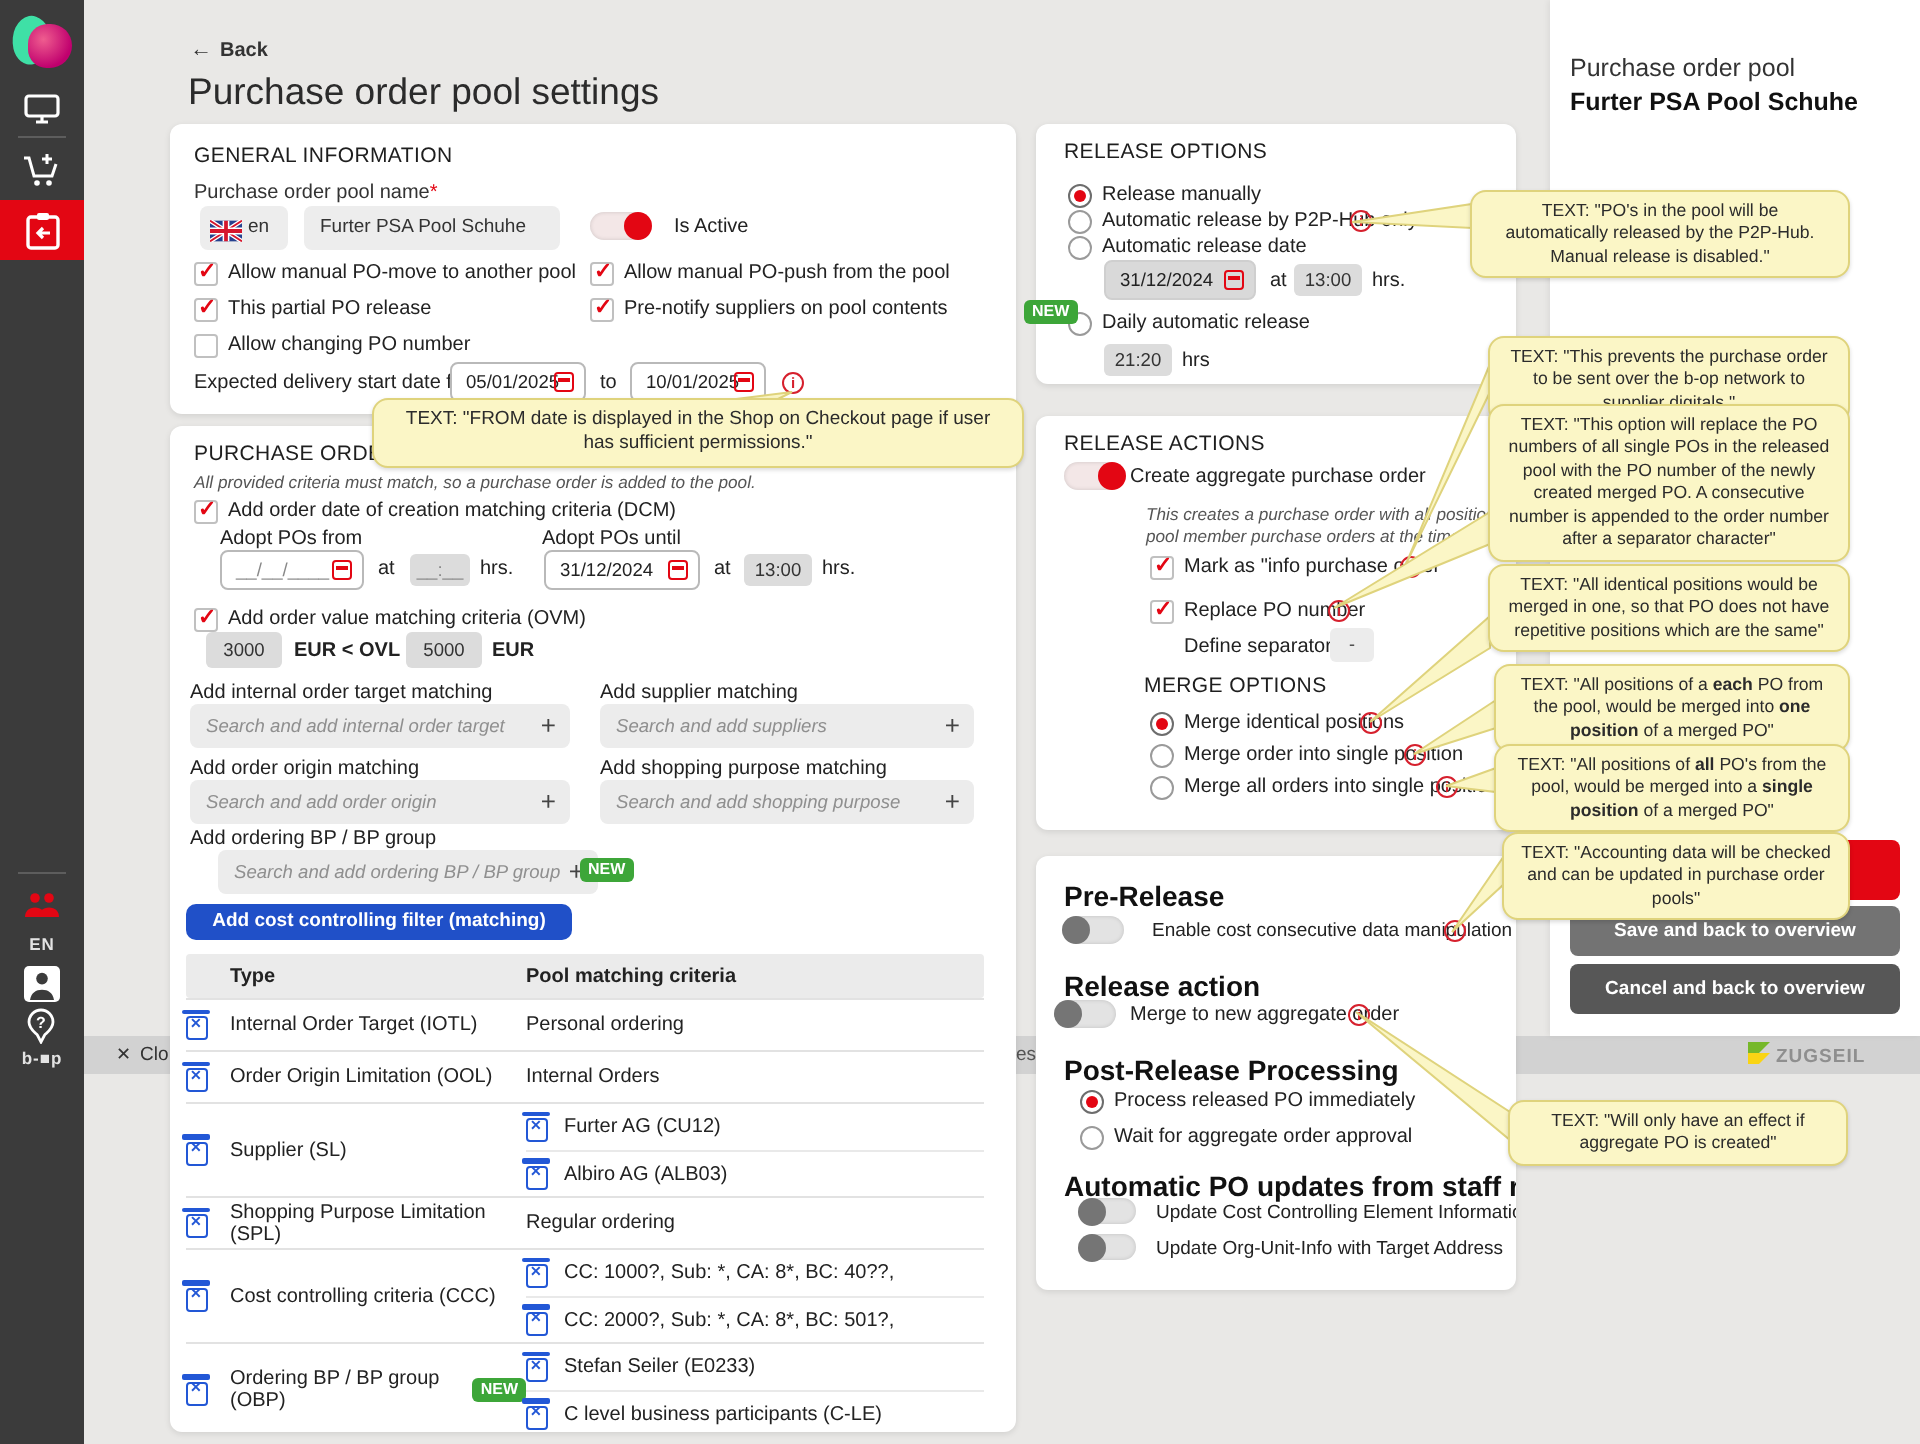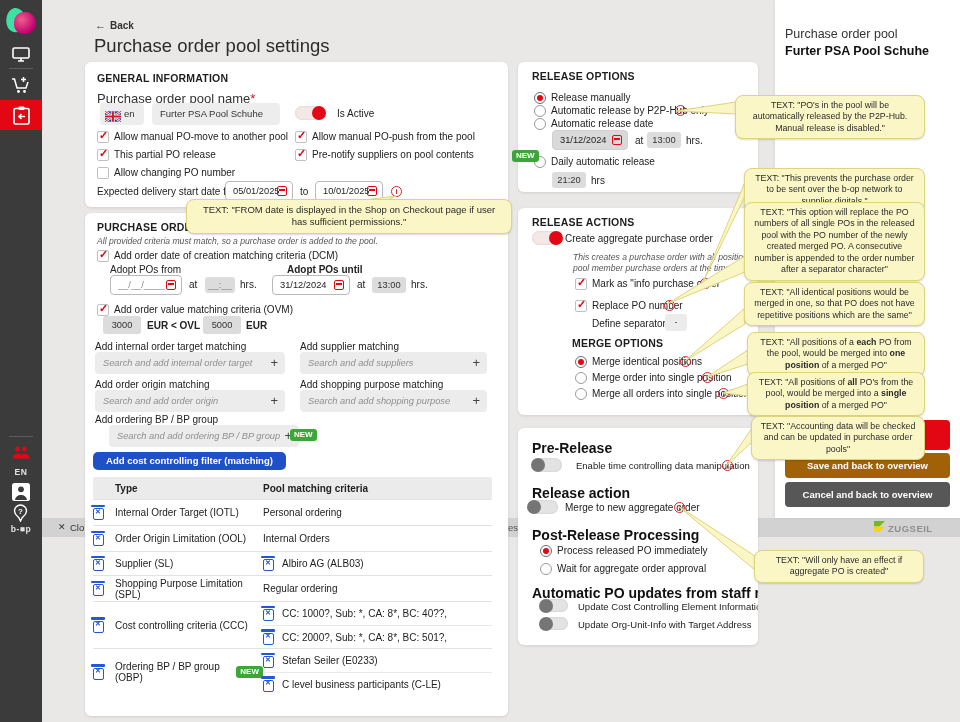--- a/index.html
+++ b/index.html
@@ -9,24 +9,24 @@
 
 .sb{position:absolute;left:0;top:0;width:42px;height:722px;background:#3b3b3b;z-index:4}
 .sb .sdiv{left:9px;width:24px;height:1px;background:#5d5d5d}
 .sb .active{left:0;width:42px;height:30px;background:#e30613;display:flex;align-items:center;justify-content:center}
 .sb .sbtxt{width:42px;text-align:center;color:#e3e3e3;font-size:8.5px;font-weight:bold;letter-spacing:.5px}
 
 .card{position:absolute;background:#fff;border-radius:6px;box-shadow:0 1px 3px rgba(0,0,0,.10);z-index:2;overflow:hidden}
 .rpanel{position:absolute;left:775px;top:0;width:185px;height:518px;background:#fff;z-index:2;box-shadow:-1px 0 3px rgba(0,0,0,.06)}
 .bar{position:absolute;left:42px;top:518px;width:918px;height:19px;background:#d2d2d2;z-index:1}
 
-.st{font-size:10.5px;font-weight:bold;color:#1e1e1e;letter-spacing:.2px;white-space:nowrap}
+.st{font-size:10.5px;font-weight:normal;color:#1e1e1e;letter-spacing:.2px;white-space:nowrap}
 .bh{font-size:14px;font-weight:bold;color:#111;white-space:nowrap}
 .lb{font-size:10px;color:#222;white-space:nowrap}
-.lbs{font-size:13px;color:#333;white-space:nowrap}
+.lbs{font-size:10px;color:#333;white-space:nowrap}
 .it{font-size:8.6px;font-style:italic;color:#555;white-space:nowrap}
 .bld{font-weight:bold}
 
 .cb{width:12px;height:12px;background:#fff;border:1px solid #c0c0c0;border-radius:2px}
 .cb.on::after{content:"✓";position:absolute;left:1px;top:-3px;font-size:11px;font-weight:bold;color:#e30613}
 .rd{width:12px;height:12px;border:1px solid #9a9a9a;border-radius:50%;background:#fff}
 .rd.on{border-color:#6d6d6d}
 .rd.on::after{content:"";position:absolute;left:2px;top:2px;width:6px;height:6px;border-radius:50%;background:#e30613}
 .tg{width:30px;height:14px;border-radius:8px}
 .tg::after{content:"";position:absolute;width:14px;height:14px;border-radius:50%;top:0}
@@ -177,21 +177,21 @@
     <div class="a dbx" style="left:230px;top:119px;width:68px"><span>10/01/2025</span><span class="cal"></span></div>
     <span class="a inf" style="left:306px;top:124px"></span>
   </div>
 
   <div class="card" style="left:85px;top:213px;width:423px;height:503px">
     <span class="a st" style="left:12px;top:8px">PURCHASE ORDER MATCHING CRITERIA</span>
     <span class="a it" style="left:12px;top:23px">All provided criteria must match, so a purchase order is added to the pool.</span>
     <span class="a cb on" style="left:12px;top:37px"></span>
     <span class="a lb" style="left:29px;top:37px">Add order date of creation matching criteria (DCM)</span>
     <span class="a lb bld" style="left:25px;top:51px;font-weight:500">Adopt POs from</span>
-    <span class="a lb bld" style="left:202px;top:51px;font-weight:700">Adopt POs until</span>
+    <span class="a lb bld" style="left:186px;top:51px;font-weight:400">Adopt POs until</span>
     <div class="a dbx" style="left:25px;top:62px;width:72px;color:#888"><span>__/__/____</span><span class="cal"></span></div>
     <span class="a lb" style="left:104px;top:66px">at</span>
     <span class="a tbx" style="left:120px;top:64px;width:30px;color:#888">__:__</span>
     <span class="a lb" style="left:155px;top:66px">hrs.</span>
     <div class="a dbx" style="left:187px;top:62px;width:78px"><span>31/12/2024</span><span class="cal"></span></div>
     <span class="a lb" style="left:272px;top:66px">at</span>
     <span class="a tbx" style="left:287px;top:64px;width:34px">13:00</span>
     <span class="a lb" style="left:326px;top:66px">hrs.</span>
 
     <span class="a cb on" style="left:12px;top:91px"></span>
@@ -247,20 +247,24 @@
           </div>
       </div>
       <div class="trow">
         <span class="tdel">
             <span class="trash"></span>
           </span>
         <span class="ttype">
             <span>Supplier (SL)</span>
           </span>
         <div class="tcrit">
+          <div class="citem sub">
+              <span class="trash"></span>
+              <span>Furter AG (CU12)</span>
+            </div>
           <div class="citem sub">
               <span class="trash"></span>
               <span>Albiro AG (ALB03)</span>
             </div>
         </div>
       </div>
       <div class="trow">
         <span class="tdel">
             <span class="trash"></span>
           </span>
@@ -355,21 +359,21 @@
     <span class="a lb" style="left:74px;top:164px">Merge order into single position</span>
     <span class="a inf" style="left:184px;top:164px"></span>
     <span class="a rd" style="left:57px;top:180px"></span>
     <span class="a lb" style="left:74px;top:180px">Merge all orders into single position</span>
     <span class="a inf" style="left:200px;top:180px"></span>
   </div>
 
   <div class="card" style="left:518px;top:428px;width:240px;height:217px">
     <span class="a bh" style="left:14px;top:12px">Pre-Release</span>
     <span class="a tg off" style="left:14px;top:30px"></span>
-    <span class="a lb" style="left:58px;top:32px;font-size:9.5px">Enable time controlling data manipulation</span>
+    <span class="a lb" style="left:58px;top:32px;font-size:9.5px">Enable cost consecutive data manipulation</span>
     <span class="a inf" style="left:204px;top:32px"></span>
     <span class="a bh" style="left:14px;top:57px">Release action</span>
     <span class="a tg off" style="left:10px;top:72px"></span>
     <span class="a lb" style="left:47px;top:74px">Merge to new aggregate order</span>
     <span class="a inf" style="left:156px;top:74px"></span>
     <span class="a bh" style="left:14px;top:99px">Post-Release Processing</span>
     <span class="a rd on" style="left:22px;top:117px"></span>
     <span class="a lb" style="left:39px;top:117px">Process released PO immediately</span>
     <span class="a rd" style="left:22px;top:135px"></span>
     <span class="a lb" style="left:39px;top:135px">Wait for aggregate order approval</span>
@@ -377,21 +381,21 @@
     <span class="a tg off" style="left:22px;top:171px;width:28px;height:13px"></span>
     <span class="a lb" style="left:60px;top:173px;font-size:9.5px">Update Cost Controlling Element Information</span>
     <span class="a tg off" style="left:22px;top:189px;width:28px;height:13px"></span>
     <span class="a lb" style="left:60px;top:191px;font-size:9.5px">Update Org-Unit-Info with Target Address</span>
   </div>
 
   <div class="rpanel">
     <span class="a" style="left:10px;top:27px;font-size:12.5px;color:#333;white-space:nowrap">Purchase order pool</span>
     <span class="a" style="left:10px;top:44px;font-size:12.5px;font-weight:bold;color:#111;white-space:nowrap">Furter PSA Pool Schuhe</span>
     <button class="a rbtn" style="left:10px;top:420px;width:165px;height:30px;background:#e30613"></button>
-    <button class="a rbtn" style="left:10px;top:453px;width:165px;height:25px;background:#a16207">Save and back to overview</button>
+    <button class="a rbtn" style="left:10px;top:453px;width:165px;height:25px;background:#737373">Save and back to overview</button>
     <button class="a rbtn" style="left:10px;top:482px;width:165px;height:25px;background:#575757">Cancel and back to overview</button>
   </div>
 
   <svg class="tails" width="960" height="722" viewBox="0 0 960 722">
     <g fill="#fbf6c6" stroke="#dfd37c" stroke-width="1">
       <polygon points="676,111 736,102 736,114"></polygon>
       <polygon points="396,196 340,203 382,203"></polygon>
       <polygon points="703,282 745,182 745,196"></polygon>
       <polygon points="667,304 745,256 745,272"></polygon>
       <polygon points="685,361 745,308 745,324"></polygon>

